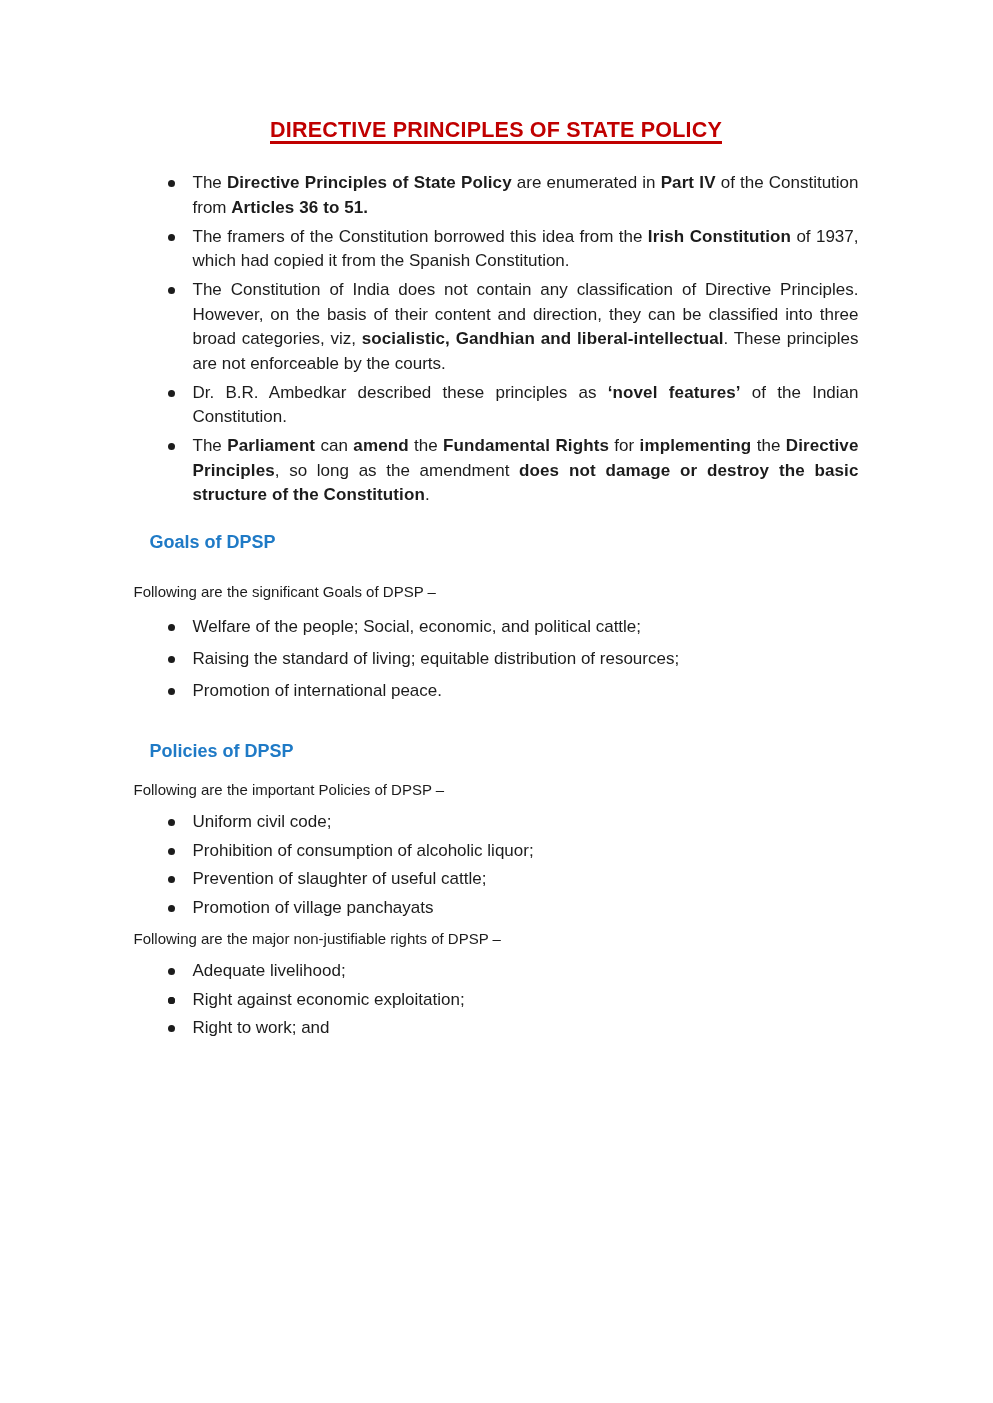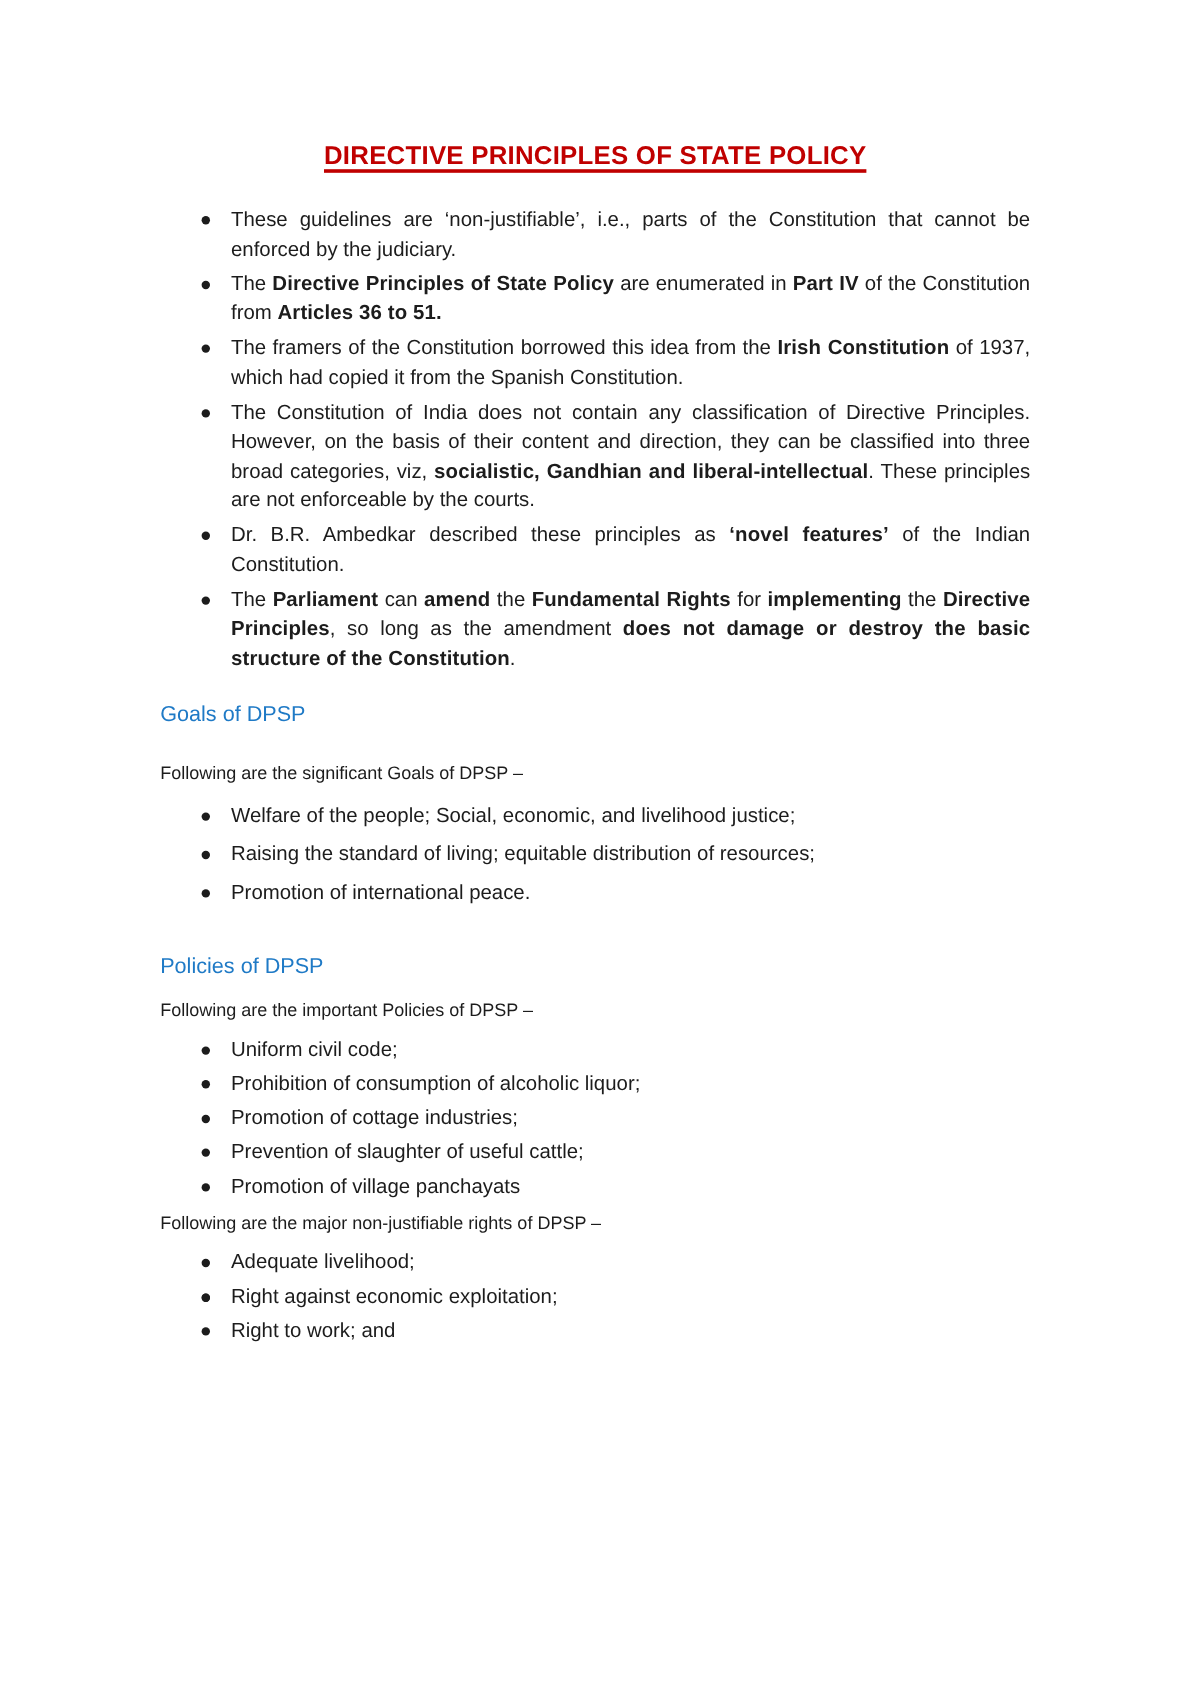--- a/index.html
+++ b/index.html
@@ -51,23 +51,23 @@
     width: 7px;
     height: 7px;
     border-radius: 50%;
     background: var(--body-text);
   }
   ul.intro { margin-top: 28px; }
   ul.intro li { margin-bottom: 4.5px; }
   ul.intro li b { letter-spacing: 0.1px; }
 
   .sec-heading {
-    margin: 0;
+    margin: 16px;
     font-size: 18px;
-    font-weight: normal;
+    font-weight: bold;
     color: var(--heading-blue);
   }
   .sec-lead {
     margin: 0;
     font-size: 15px;
     line-height: 24px;
   }
   ul.sub li { text-align: left; }
 
   .sec-goals .sec-heading    { margin-top: 24px; }
@@ -86,45 +86,43 @@
   .sec-nonjust ul li         { margin-bottom: 4px; }
 </style>
 </head>
 <body>
 
 <div class="page">
 
   <h1 class="doc-title">DIRECTIVE PRINCIPLES OF STATE POLICY</h1>
 
   <ul class="bullet-list intro">
-      <li><span class="bullet"></span><span class="li-text"><span>These guidelines are ‘non-justifiable’, i.e., parts of the Constitution that cannot be enforced by the judiciary.</span></span></li>
       <li><span class="bullet"></span><span class="li-text"><span>The </span><b>Directive Principles of State Policy</b><span> are enumerated in </span><b>Part IV</b><span> of the Constitution from </span><b>Articles 36 to 51.</b></span></li>
       <li><span class="bullet"></span><span class="li-text"><span>The framers of the Constitution borrowed this idea from the </span><b>Irish Constitution</b><span> of 1937, which had copied it from the Spanish Constitution.</span></span></li>
       <li><span class="bullet"></span><span class="li-text"><span>The Constitution of India does not contain any classification of Directive Principles. However, on the basis of their content and direction, they can be classified into three broad categories, viz, </span><b>socialistic, Gandhian and liberal-intellectual</b><span>. These principles are not enforceable by the courts.</span></span></li>
       <li><span class="bullet"></span><span class="li-text"><span>Dr. B.R. Ambedkar described these principles as </span><b>‘novel features’</b><span> of the Indian Constitution.</span></span></li>
       <li><span class="bullet"></span><span class="li-text"><span>The </span><b>Parliament</b><span> can </span><b>amend</b><span> the </span><b>Fundamental Rights</b><span> for </span><b>implementing</b><span> the </span><b>Directive Principles</b><span>, so long as the amendment </span><b>does not damage or destroy the basic structure of the Constitution</b><span>.</span></span></li>
     </ul>
 
   <section class="sec sec-goals">
     <h2 class="sec-heading">Goals of DPSP</h2>
     <p class="sec-lead">Following are the significant Goals of DPSP –</p>
     <ul class="bullet-list sub">
-        <li><span class="bullet"></span><span class="li-text"><span>Welfare of the people; Social, economic, and livelihood justice;</span></span></li>
+        <li><span class="bullet"></span><span class="li-text"><span>Welfare of the people; Social, economic, and political cattle;</span></span></li>
         <li><span class="bullet"></span><span class="li-text"><span>Raising the standard of living; equitable distribution of resources;</span></span></li>
         <li><span class="bullet"></span><span class="li-text"><span>Promotion of international peace.</span></span></li>
       </ul>
   </section>
 
   <section class="sec sec-policies">
     <h2 class="sec-heading">Policies of DPSP</h2>
     <p class="sec-lead">Following are the important Policies of DPSP –</p>
     <ul class="bullet-list sub">
         <li><span class="bullet"></span><span class="li-text"><span>Uniform civil code;</span></span></li>
         <li><span class="bullet"></span><span class="li-text"><span>Prohibition of consumption of alcoholic liquor;</span></span></li>
-        <li><span class="bullet"></span><span class="li-text"><span>Promotion of cottage industries;</span></span></li>
         <li><span class="bullet"></span><span class="li-text"><span>Prevention of slaughter of useful cattle;</span></span></li>
         <li><span class="bullet"></span><span class="li-text"><span>Promotion of village panchayats</span></span></li>
       </ul>
   </section>
 
   <section class="sec sec-nonjust">
     <p class="sec-lead">Following are the major non-justifiable rights of DPSP –</p>
     <ul class="bullet-list sub">
         <li><span class="bullet"></span><span class="li-text"><span>Adequate livelihood;</span></span></li>
         <li><span class="bullet"></span></li>

